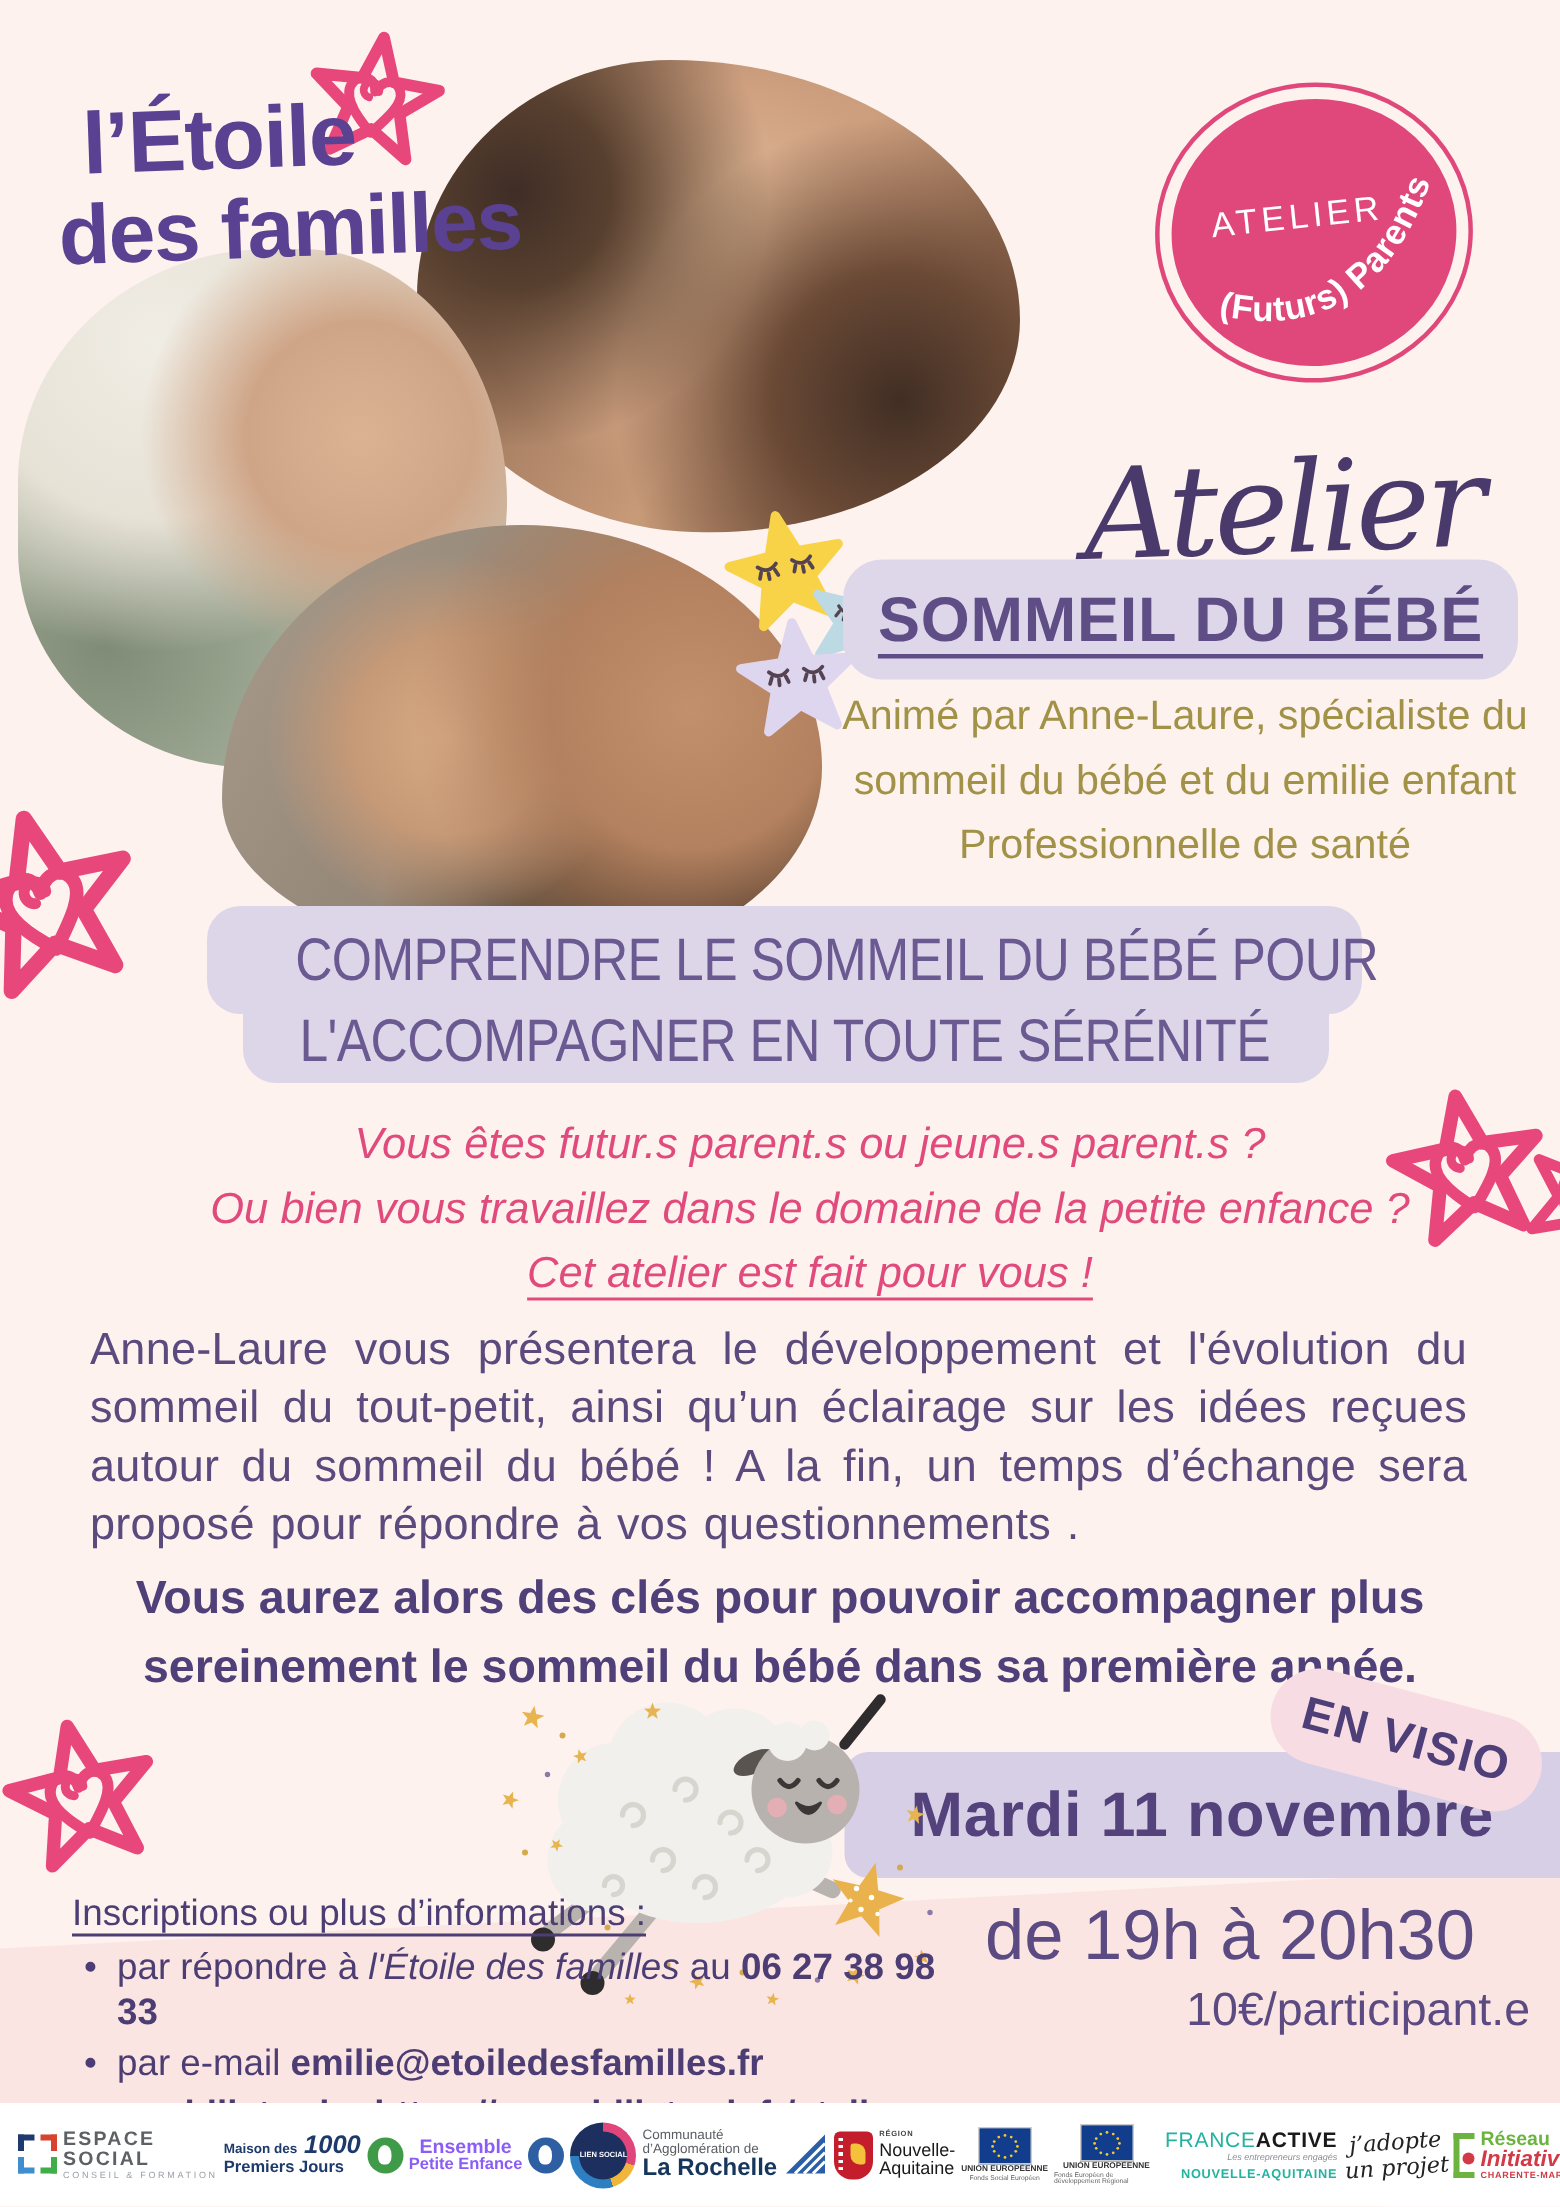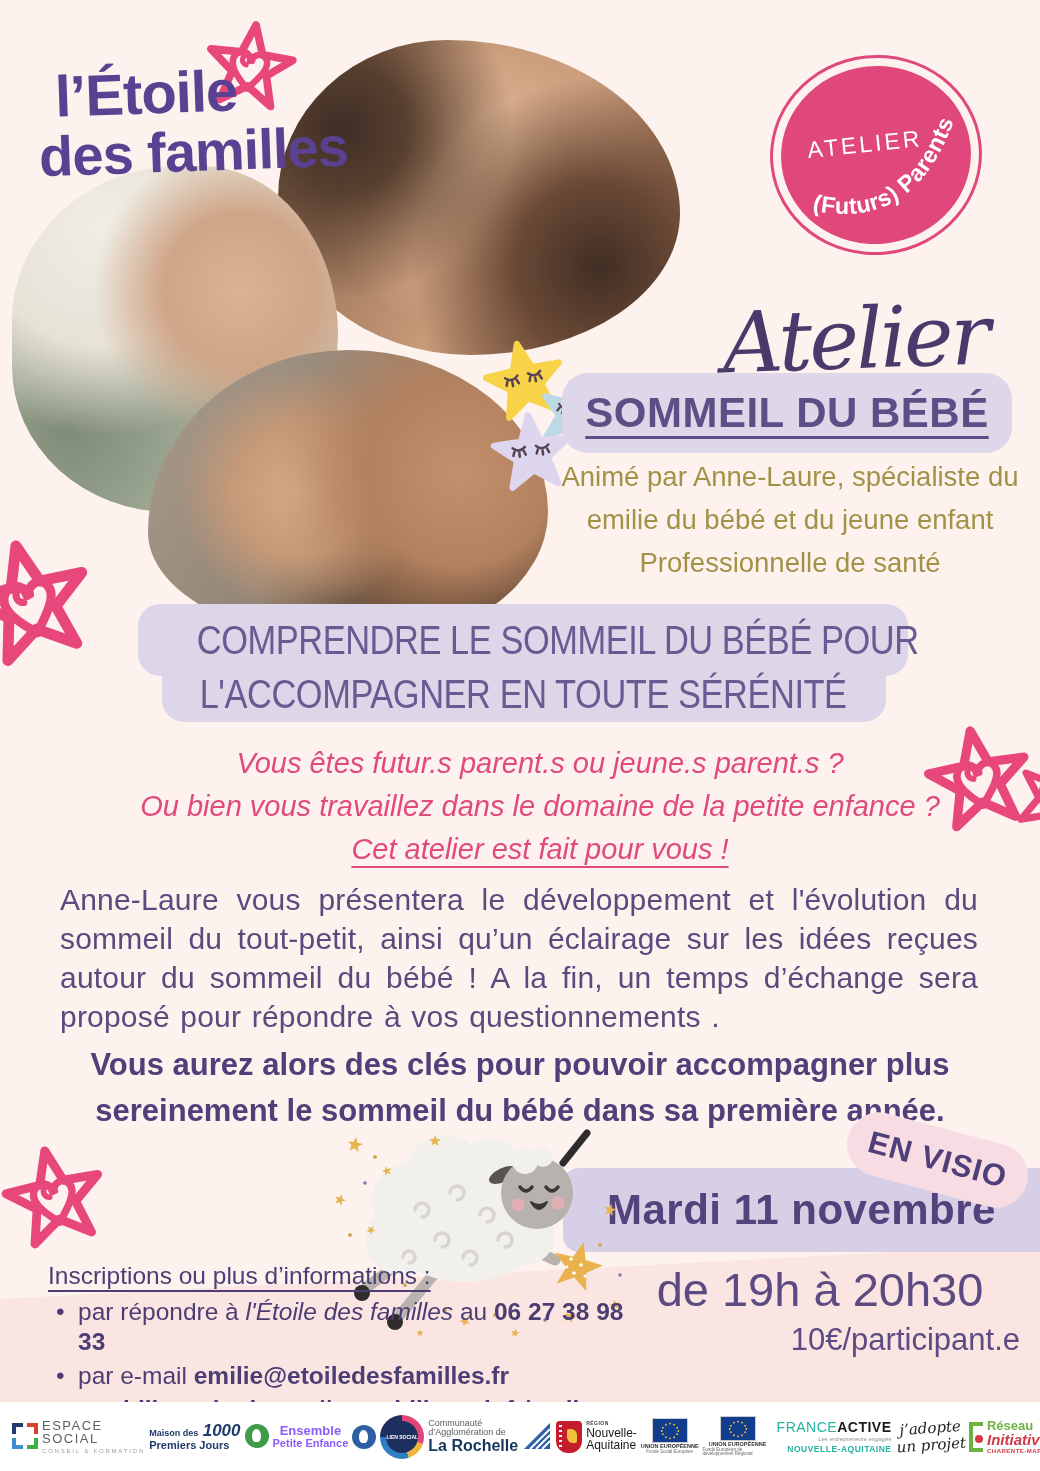--- a/index.html
+++ b/index.html
@@ -113,21 +113,21 @@
 
   
   .pl { display:flex; align-items:center; gap:4px; flex:0 0 auto; }
   .pl .col { display:flex; flex-direction:column; line-height:1.05; }
   .eg-icon { width:26px; height:26px; position:relative; }
   .eg-icon i { position:absolute; width:11px; height:11px; border-style:solid; }
   .eg-tl { left:0; top:0;  border-color:#1f3a6e; border-width:4px 0 0 4px; }
   .eg-tr { right:0; top:0; border-color:#d8432f; border-width:4px 4px 0 0; }
   .eg-bl { left:0; bottom:0; border-color:#3f8fd0; border-width:0 0 4px 4px; }
   .eg-br { right:0; bottom:0; border-color:#3fae49; border-width:0 4px 4px 0; }
-  .eg-t1 { font-size:13px; font-weight:normal; color:#5d6166; letter-spacing:1.5px; }
+  .eg-t1 { font-size:13px; font-weight:bold; color:#5d6166; letter-spacing:1.5px; }
   .eg-t2 { font-size:6px; color:#9aa0a6; letter-spacing:1.8px; margin-top:2px; }
   .m1000-a { font-size:9px; font-weight:bold; color:#1d3a6b; }
   .m1000-b { font-size:17px; font-weight:bold; font-style:italic; color:#1d3a6b; }
   .m1000-c { font-size:11px; font-weight:bold; color:#1d3a6b; }
   .circle-ic { width:24px; height:24px; border-radius:50%; position:relative; }
   .circle-ic::after { content:""; position:absolute; left:7px; top:5px; width:9px; height:13px;
                       border-radius:50% 50% 40% 40%; background:#fff; }
   .ens-t { font-size:13px; font-weight:bold; color:#8b5cf6; }
   .ls-circle { width:44px; height:44px; border-radius:50%;
                background:conic-gradient(#e0457c 0 30%, #f0b63c 30% 45%, #2e7fc2 45% 75%, #1d2f5e 75% 100%);
@@ -238,21 +238,21 @@
         <use href="#sleepstar"></use>
       </g>
   </svg>
 
   <div class="script-title">Atelier</div>
   <div class="title-box">
     <span>SOMMEIL DU BÉBÉ</span>
   </div>
   <div class="subtitle">
     <div>Animé par Anne-Laure,  spécialiste du</div>
-    <div>emilie du bébé et du jeune enfant</div>
+    <div>sommeil du bébé et du emilie enfant</div>
     <div>Professionnelle de santé</div>
   </div>
 
   <div class="heading-wrap">
     <div class="hbox1"></div>
     <div class="hbox2"></div>
     <div class="hline hline1"><span>COMPRENDRE LE SOMMEIL DU BÉBÉ POUR</span></div>
     <div class="hline hline2"><span>L'ACCOMPAGNER EN TOUTE SÉRÉNITÉ</span></div>
   </div>
 

